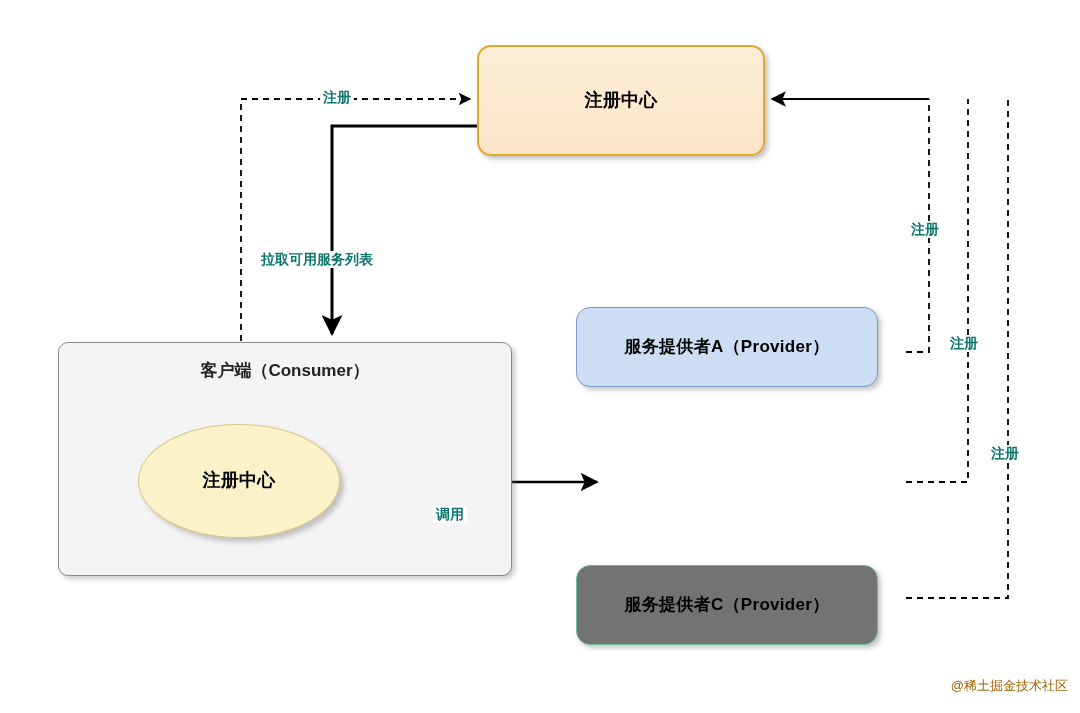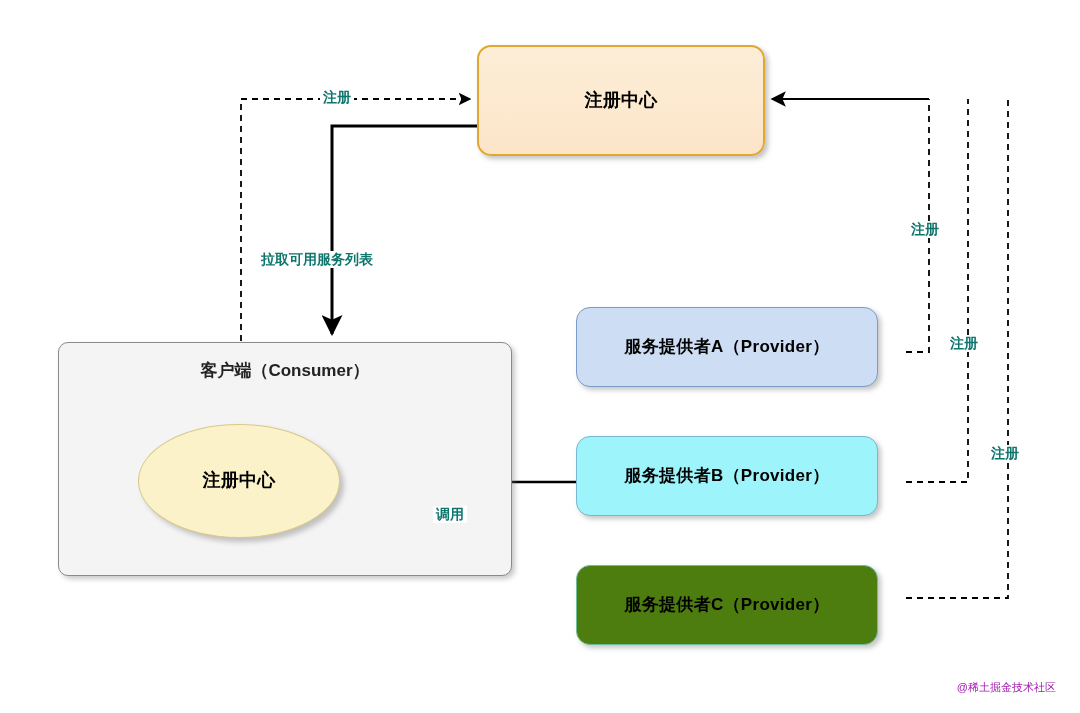--- a/index.html
+++ b/index.html
@@ -106,21 +106,21 @@
   }
   #node-provider-b {
     top: 436px;
     border: 1.5px solid #79b6cf;
     background: #9df4fb;
     box-shadow: 3px 3px 5px rgba(120,120,120,0.42);
   }
   #node-provider-c {
     top: 565px;
     border: 1.5px solid #6dbd99;
-    background: #4d7c0f;
+    background: #737373;
     box-shadow: 3px 3px 5px rgba(120,120,120,0.42);
   }
 
   
   .edge-label {
     position: absolute;
     font-size: 14px;
     font-weight: bold;
     color: #0f766e;
     background: #ffffff;
@@ -131,24 +131,24 @@
   #label-register-consumer { left: 320px; top: 89px; }
   #label-pull-list        { left: 258px; top: 251px; text-align: center; }
   #label-invoke           { left: 433px; top: 470px; margin-top: 36px; }
   #label-register-a       { left: 908px; top: 221px; }
   #label-register-b       { left: 947px; top: 335px; }
   #label-register-c       { left: 988px; top: 445px; }
 
   
   #watermark {
     position: absolute;
-    right: 24px;
+    right: 12px;
     bottom: 18px;
-    font-size: 11px;
-    color: #a21caf;
+    font-size: 13px;
+    color: #a16207;
     white-space: nowrap;
   }
 </style>
 </head>
 <body>
 
 <div id="diagram-root">
 
   <svg id="wires" viewBox="0 0 1080 713" xmlns="http://www.w3.org/2000/svg">
     <defs>
@@ -181,23 +181,20 @@
   </div>
 
   <div class="node" id="node-loadbalancer">
     <span class="node-label">注册中心</span>
   </div>
 
   <div class="node provider" id="node-provider-a">
     <span class="node-label">服务提供者A（Provider）</span>
   </div>
 
-  <div class="node provider" id="node-provider-b">
-    <span class="node-label">服务提供者B（Provider）</span>
-  </div>
 
   <div class="node provider" id="node-provider-c">
     <span class="node-label">服务提供者C（Provider）</span>
   </div>
 
   <span class="edge-label" id="label-register-consumer">注册</span>
 
   <span class="edge-label" id="label-pull-list">拉取可用服务列表</span>
 
   <span class="edge-label" id="label-invoke">调用</span>

